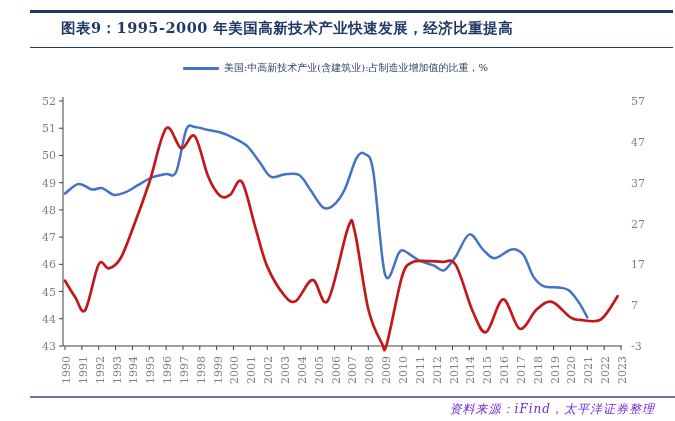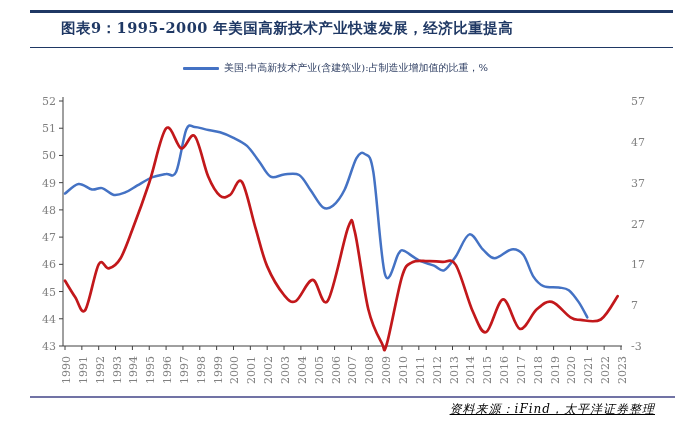--- a/index.html
+++ b/index.html
@@ -10,21 +10,21 @@
       font-family:"DejaVu Serif",serif;font-weight:bold;font-size:14.5px;letter-spacing:.5px;padding-left:29px;}
   .title-rule{position:absolute;left:30px;right:2px;top:47px;height:1px;background:#1f3864;}
   .legend{position:absolute;left:183px;top:61px;display:flex;flex-direction:column;gap:3px;}
   .legend-row{display:flex;align-items:center;height:14px;}
   .legend-swatch{width:36px;height:3px;margin-right:5px;border-radius:1px;background:#888;}
   .legend-label{font-family:"DejaVu Serif",serif;font-size:10px;color:#2f3f63;white-space:nowrap;text-align:right;}
   svg.chart{position:absolute;left:0;top:0;}
   text.ax{font-family:"DejaVu Serif",serif;font-size:11px;fill:#808080;}
   .src-rule{position:absolute;left:30px;right:0;top:396px;height:2px;background:#7173a5;}
   .source-line{position:absolute;right:20px;top:401px;font-family:"DejaVu Serif",serif;
-      font-style:italic;font-size:12px;color:#000000;letter-spacing:1px;text-decoration:underline;}
+      font-style:italic;font-size:12px;color:#6d28d9;letter-spacing:1px;}
 </style>
 </head>
 <body>
 
 <div id="page">
   <div class="top-rule"></div>
   <div class="page-title">图表9：1995-2000 年美国高新技术产业快速发展，经济比重提高</div>
   <div class="title-rule"></div>
 
   <svg id="chart-svg" class="chart" width="675" height="421" viewBox="0 0 675 421">

